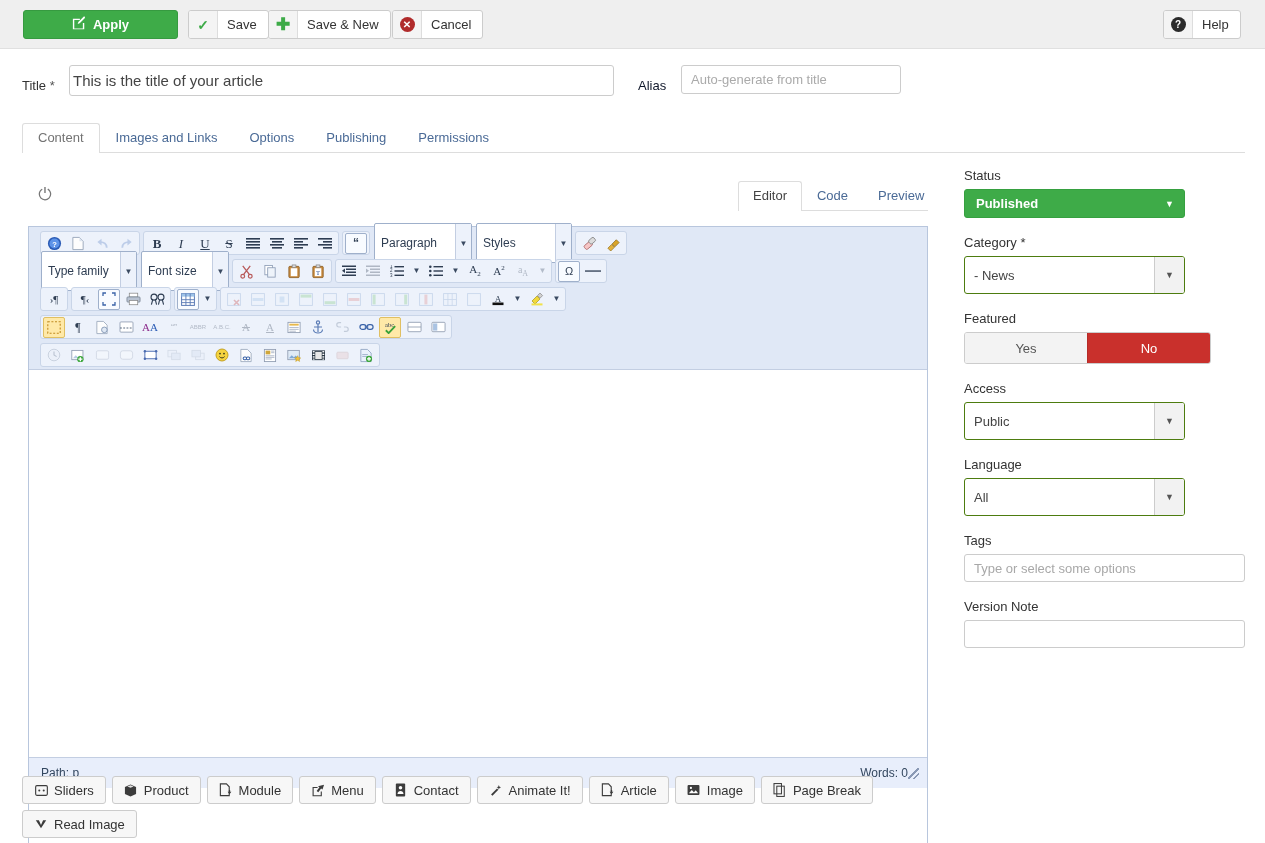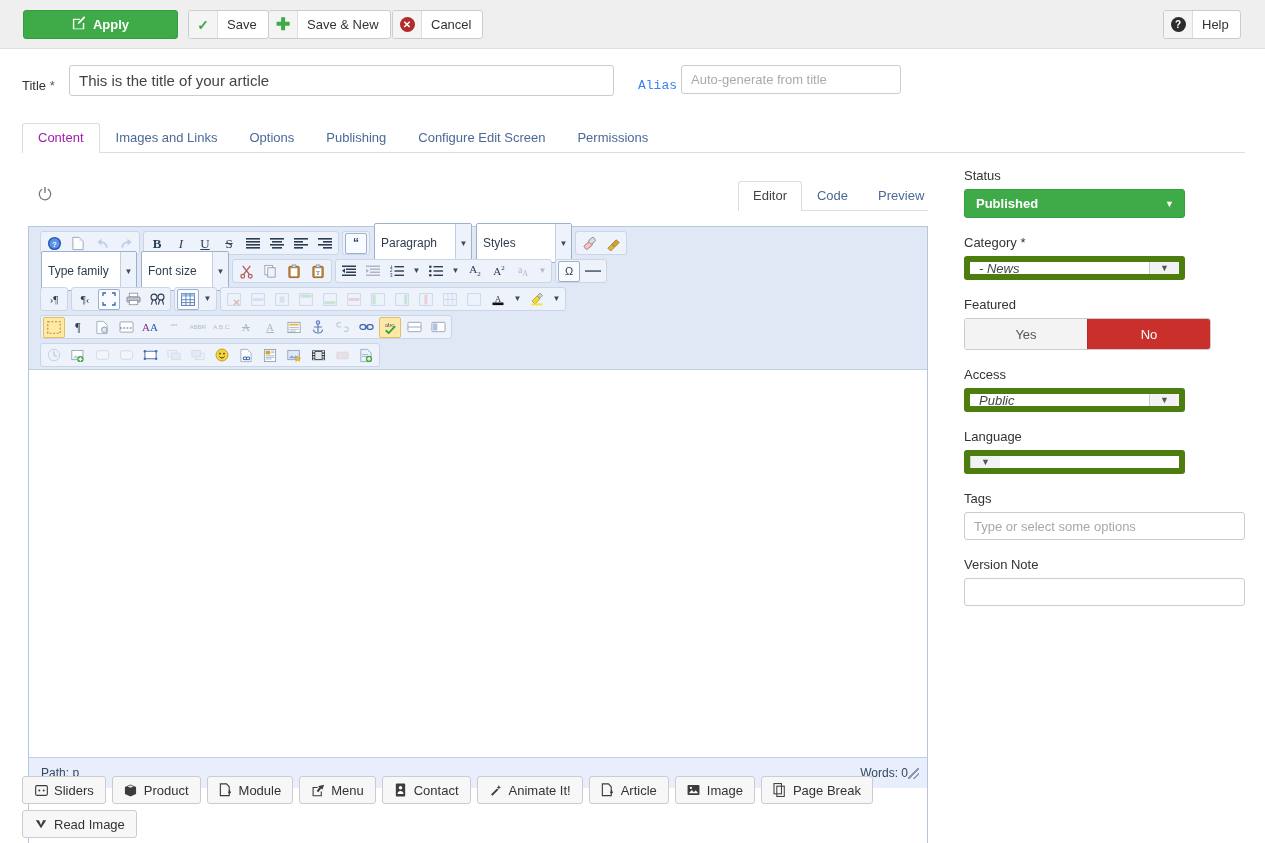--- a/index.html
+++ b/index.html
@@ -90,28 +90,28 @@
   .title-row { position: absolute; left: 0; top: 60px; width: 1265px; height: 55px; }
   .lbl-title {
     position: absolute; left: 22px; top: 18px;
     font-size: 13px; color: #333333;
   }
   .req { color: #555; }
   .inp-title {
     position: absolute; left: 69px; top: 5px;
     width: 545px; height: 31px;
     border: 1px solid #cccccc; border-radius: 3px;
-    padding: 0 9px;
+    padding: 0 3px;
     font-family: "Liberation Sans", sans-serif;
     font-size: 15px; color: #444444;
     background: #fff;
   }
   .lbl-alias {
     position: absolute; left: 638px; top: 18px;
-    font-size: 13px; color: #3b82f6; font-family: Liberation Mono, monospace;
+    font-size: 13px; color: #0f172a;
   }
   .inp-alias {
     position: absolute; left: 681px; top: 5px;
     width: 220px; height: 29px;
     border: 1px solid #cccccc; border-radius: 3px;
     padding: 0 9px;
     font-family: "Liberation Sans", sans-serif;
     font-size: 13px; color: #444444;
     background: #fff;
   }
@@ -128,21 +128,21 @@
     padding: 6px 15px 7px 15px;
     font-size: 13px;
     color: #4a6a96;
     cursor: pointer;
     border: 1px solid transparent;
     border-bottom: none;
     margin-bottom: -1px;
     line-height: 16px;
   }
   .tab.active {
-    color: #a21caf;
+    color: #737373;
     background: #ffffff;
     border-color: #dddddd;
     border-radius: 3px 3px 0 0;
   }
 
   
   .editor-zone { position: absolute; left: 0; top: 153px; width: 960px; height: 690px; }
 
   .power-icon {
     position: absolute; left: 35px; top: 32px;
@@ -299,27 +299,26 @@
     background: #3eab48;
     border: 1px solid #36a040;
     border-radius: 3px;
     display: flex; align-items: center;
     justify-content: space-between;
     padding: 0 10px 0 11px;
     color: #ffffff; font-size: 13px; font-weight: bold;
     cursor: pointer;
   }
   .select-plain {
-    width: 221px; height: 24px;
+    width: 221px; height: 38px;
     background: #ffffff;
-    border: 6px solid #4d7c0f;
+    border: 1px solid #4d7c0f;
     border-radius: 3px;
     display: flex; align-items: stretch;
     cursor: pointer;
-    font-style: italic;
   }
   .select-plain .v {
     flex: 1; display: flex; align-items: center;
     padding: 0 9px; font-size: 13px; color: #444444;
   }
   .select-plain .caret-box {
     width: 30px;
     border-left: 1px solid #cccccc;
     background: #f2f2f2;
     display: flex; align-items: center; justify-content: center;
@@ -406,21 +405,20 @@
   <input class="inp-title" type="text" value="This is the title of your article" style="">
   <label class="lbl-alias">Alias</label>
   <input class="inp-alias" type="text" placeholder="Auto-generate from title" style="">
 </div>
 
 <div class="tabs">
   <div class="tab active">Content</div>
   <div class="tab">Images and Links</div>
   <div class="tab">Options</div>
   <div class="tab">Publishing</div>
-  <div class="tab">Configure Edit Screen</div>
   <div class="tab">Permissions</div>
 </div>
 
 <div class="editor-zone">
 
   <div class="power-icon">⏻</div>
 
   <div class="ed-tabs">
     <div class="ed-tab active">Editor</div>
     <div class="ed-tab">Code</div>
@@ -1159,20 +1157,21 @@
       <div class="v">Public</div>
       <div class="caret-box">
           <span class="caret-dark">▼</span>
         </div>
     </div>
   </div>
 
   <div class="fld">
     <span class="fld-lbl">Language</span>
     <div class="select-plain">
+      <div class="v">All</div>
       <div class="caret-box">
           <span class="caret-dark">▼</span>
         </div>
     </div>
   </div>
 
   <div class="fld">
     <span class="fld-lbl">Tags</span>
     <input class="inp-wide" type="text" placeholder="Type or select some options" style="">
   </div>

